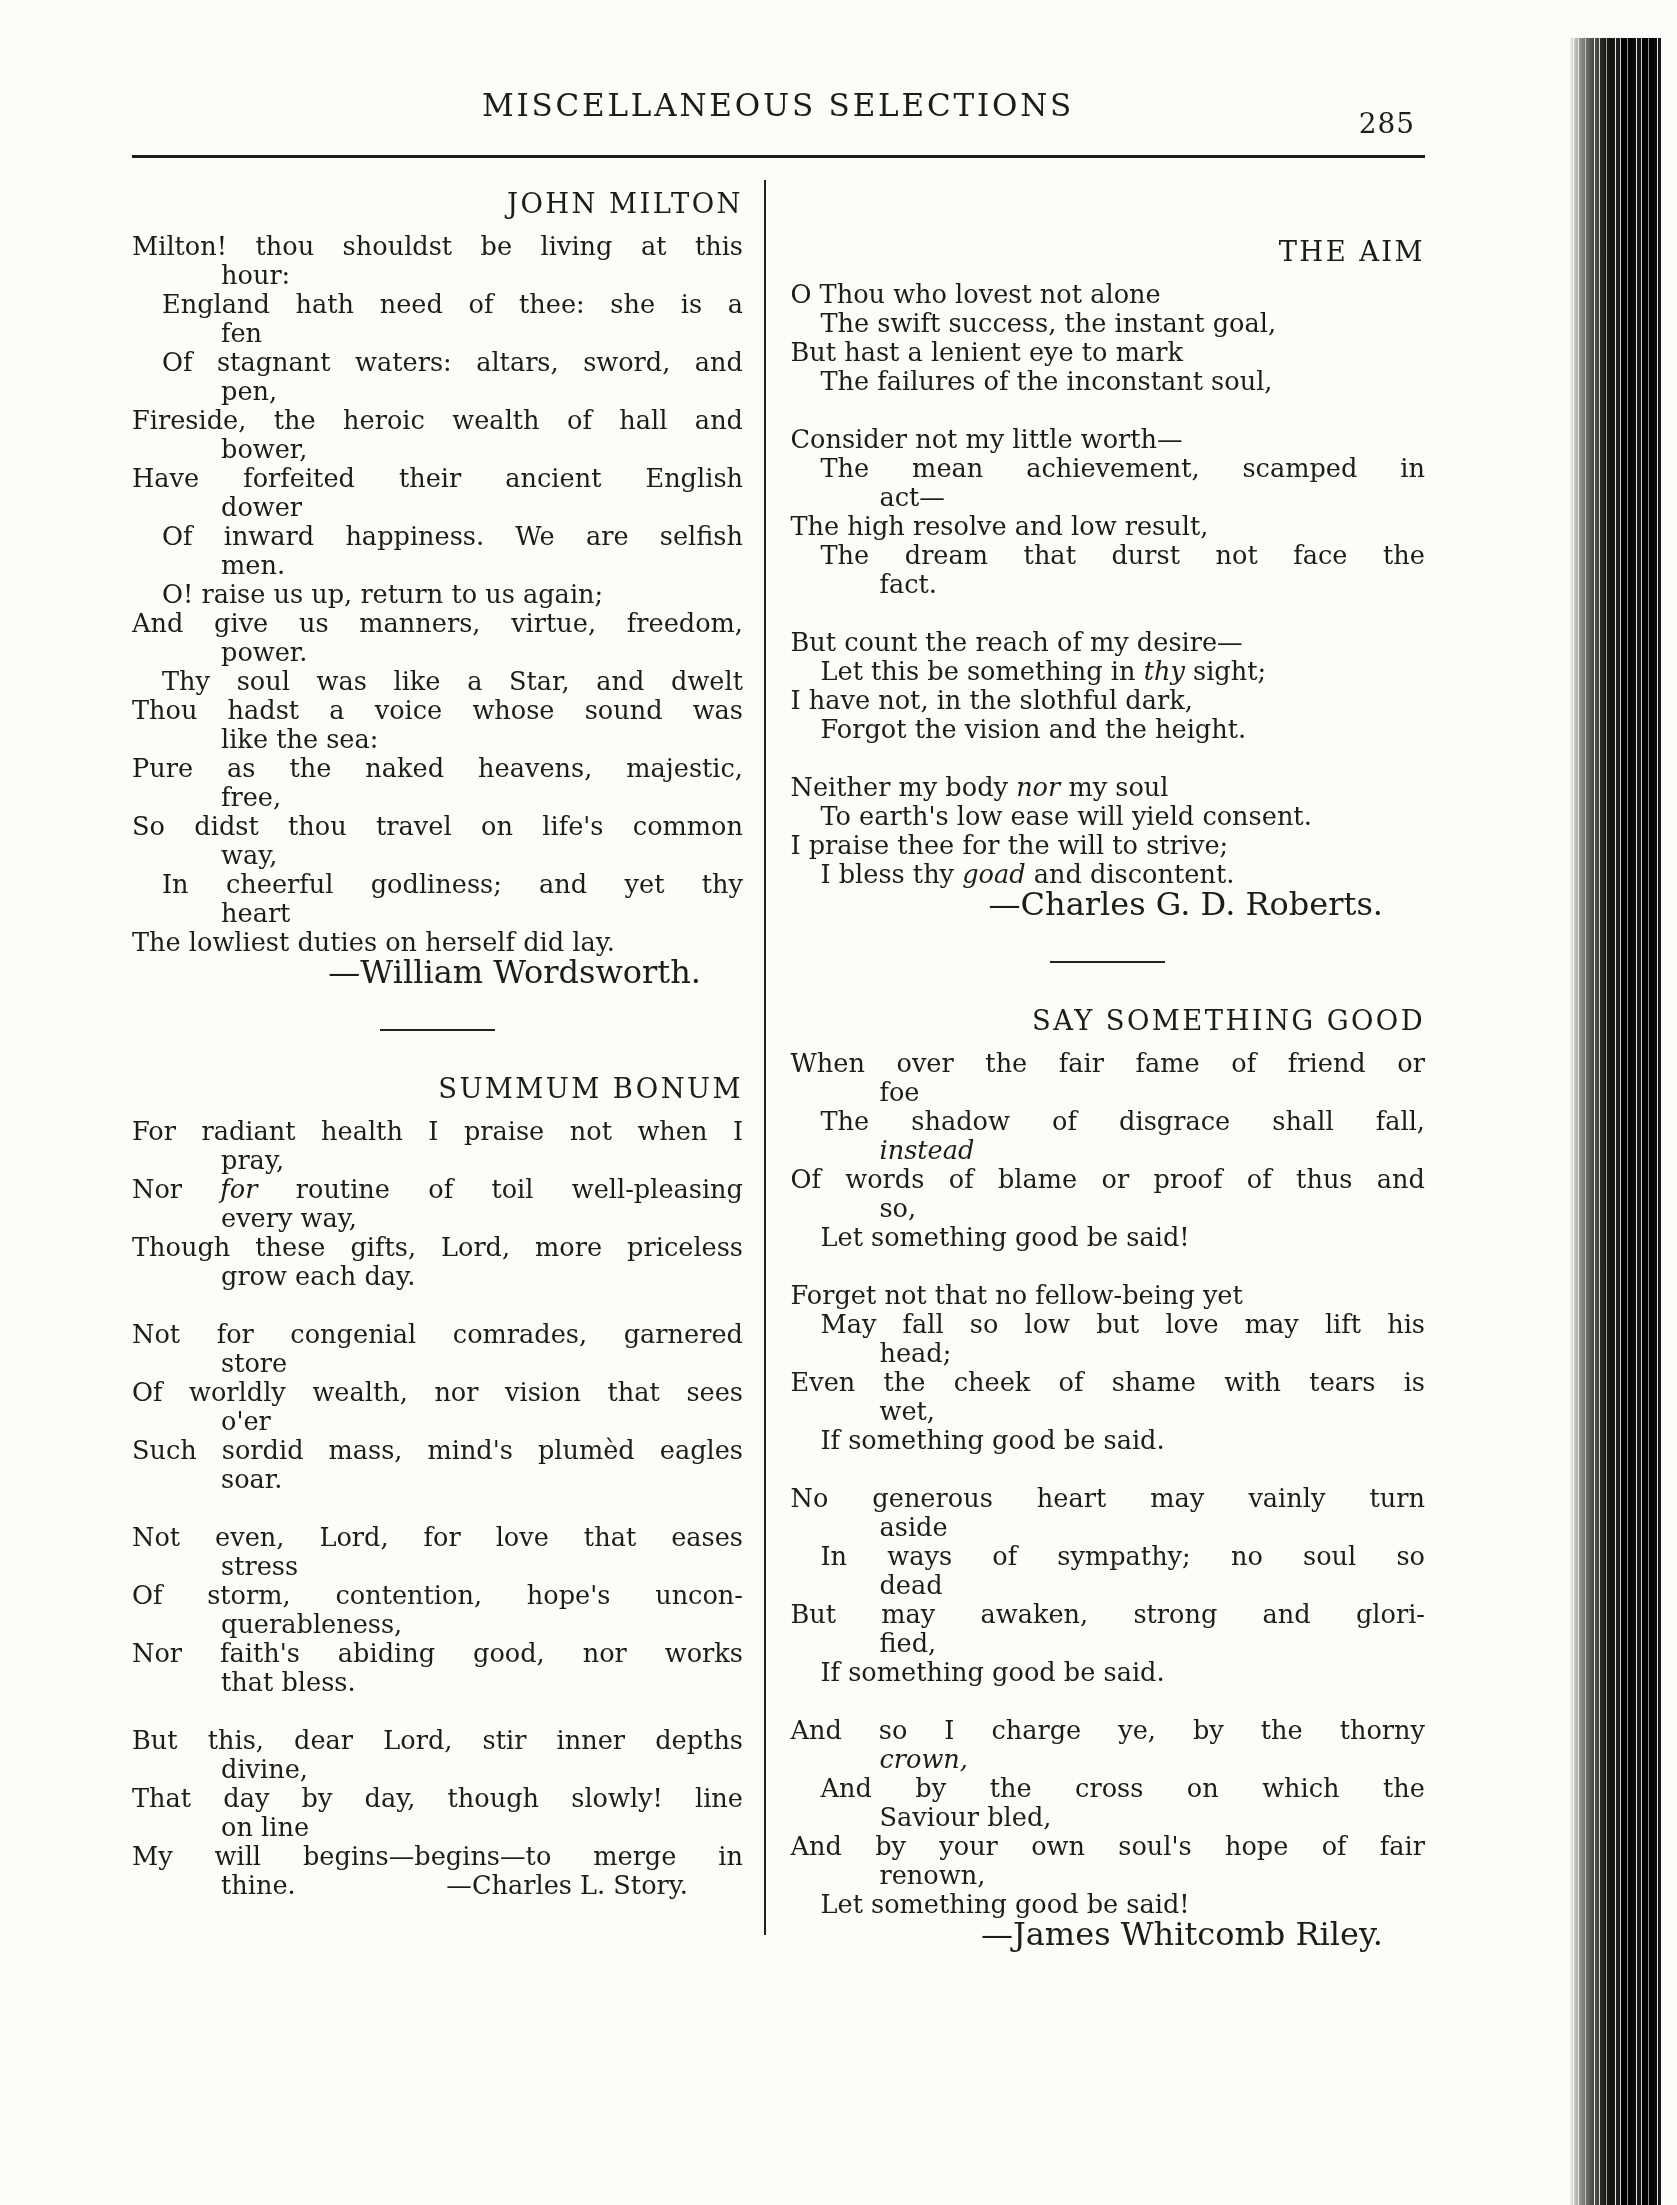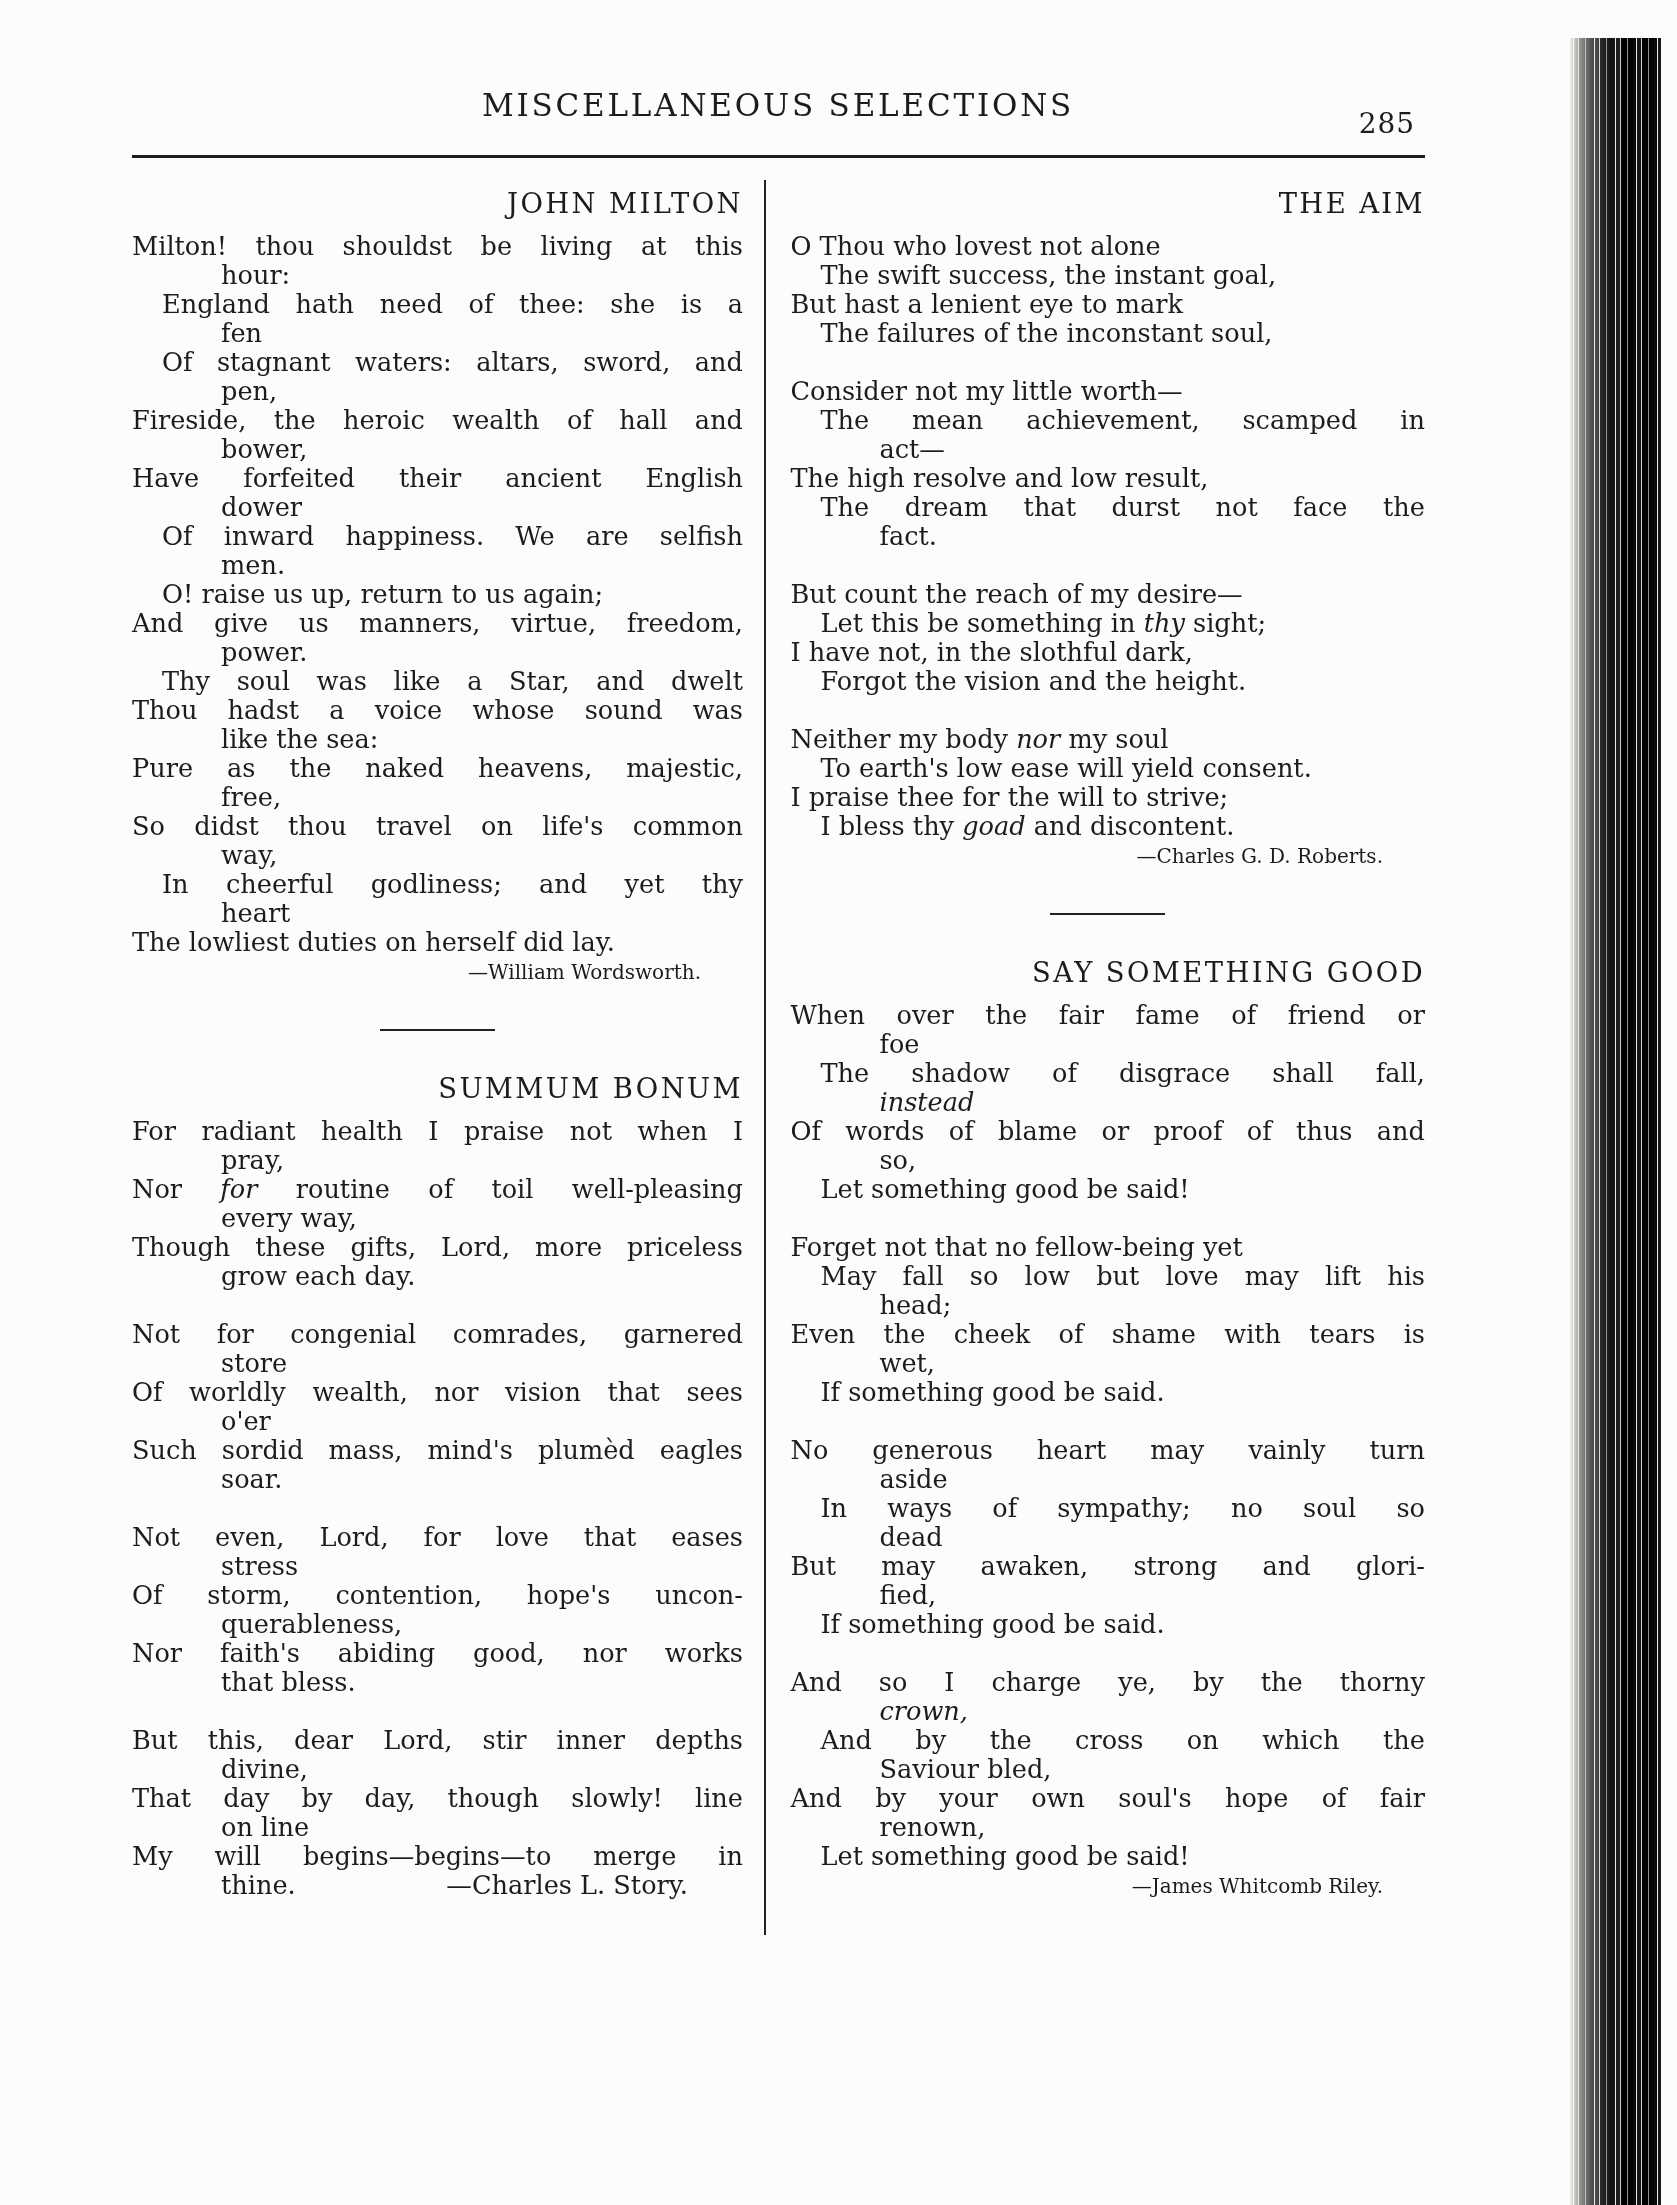--- a/index.html
+++ b/index.html
@@ -28,36 +28,36 @@
   }
 
   
   .columns {
     position: absolute; left: 132px; top: 180px; width: 1293px;
     display: flex; align-items: flex-start;
   }
   .col { box-sizing: border-box; }
   .col-left  { width: 632px; padding-right: 21px; }
   .divider   { width: 1.9px; background: #222; height: 1755px; flex: none; }
-  .col-right { flex: 1; padding-left: 24.6px; }
+  .col-right { flex: 1; padding-left: 24.6px; margin-top: 48px; }
 
   
   .poem-title {
     text-align: right; font-size: 27.4px; font-weight: normal;
     letter-spacing: 2.4px; margin: 7.6px 0 13.2px;
   }
   .line { font-size: 25.6px; line-height: 29px; }
   .line.i1 { padding-left: 30px; }
   .line.i2 { padding-left: 89px; }
   .line.j  { text-align: justify; text-align-last: justify; }
   .line.flexline { display: flex; text-align: left; gap: 20px; }
   .line .l2 { margin-left: auto; padding-right: 55px; white-space: nowrap; }
   .stanza-gap { height: 29px; }
   .attribution {
-    font-size: 20px; line-height: 29px; text-align: right;
+    font-size: 32px; line-height: 29px; text-align: right;
     padding-right: 42px; margin-top: 0.9px;
   }
   .poem-sep {
     width: 115px; height: 1.9px; background: #222; margin: 42px auto;
   }
   i { font-style: italic; }
 
   
   .scan-band {
     position: absolute; top: 38px; right: 17px; width: 91px; height: 2167px;

